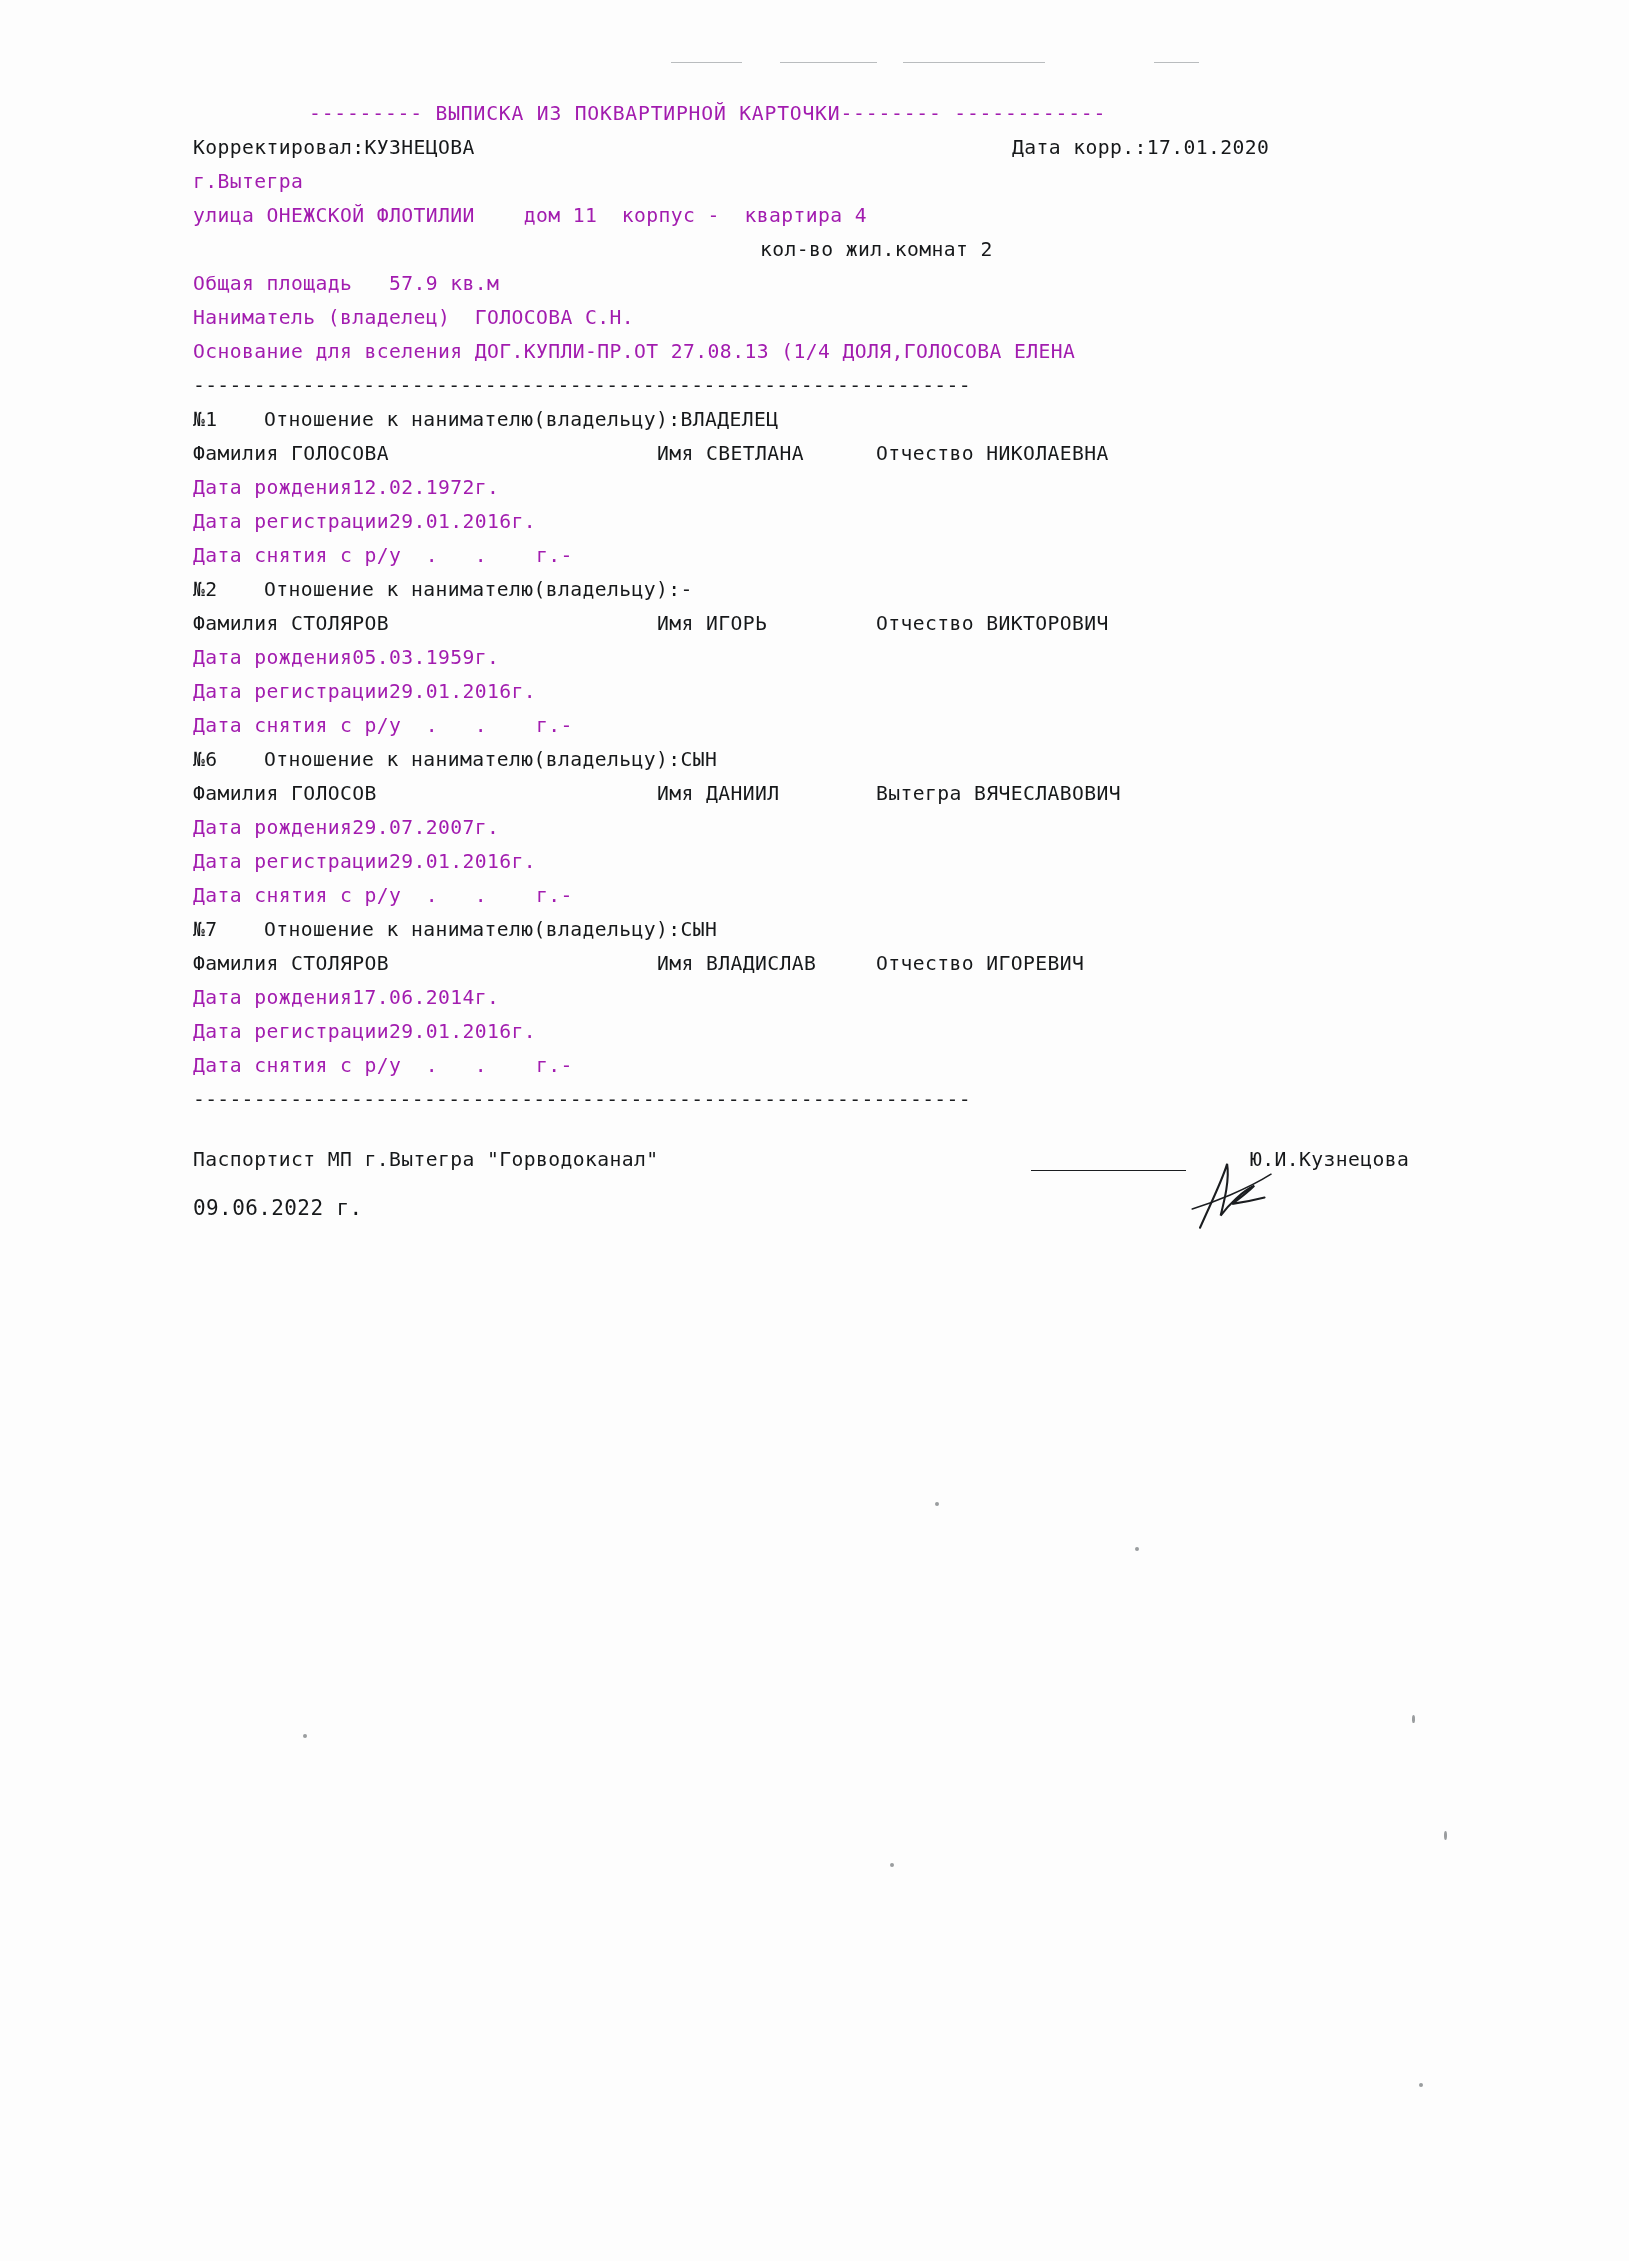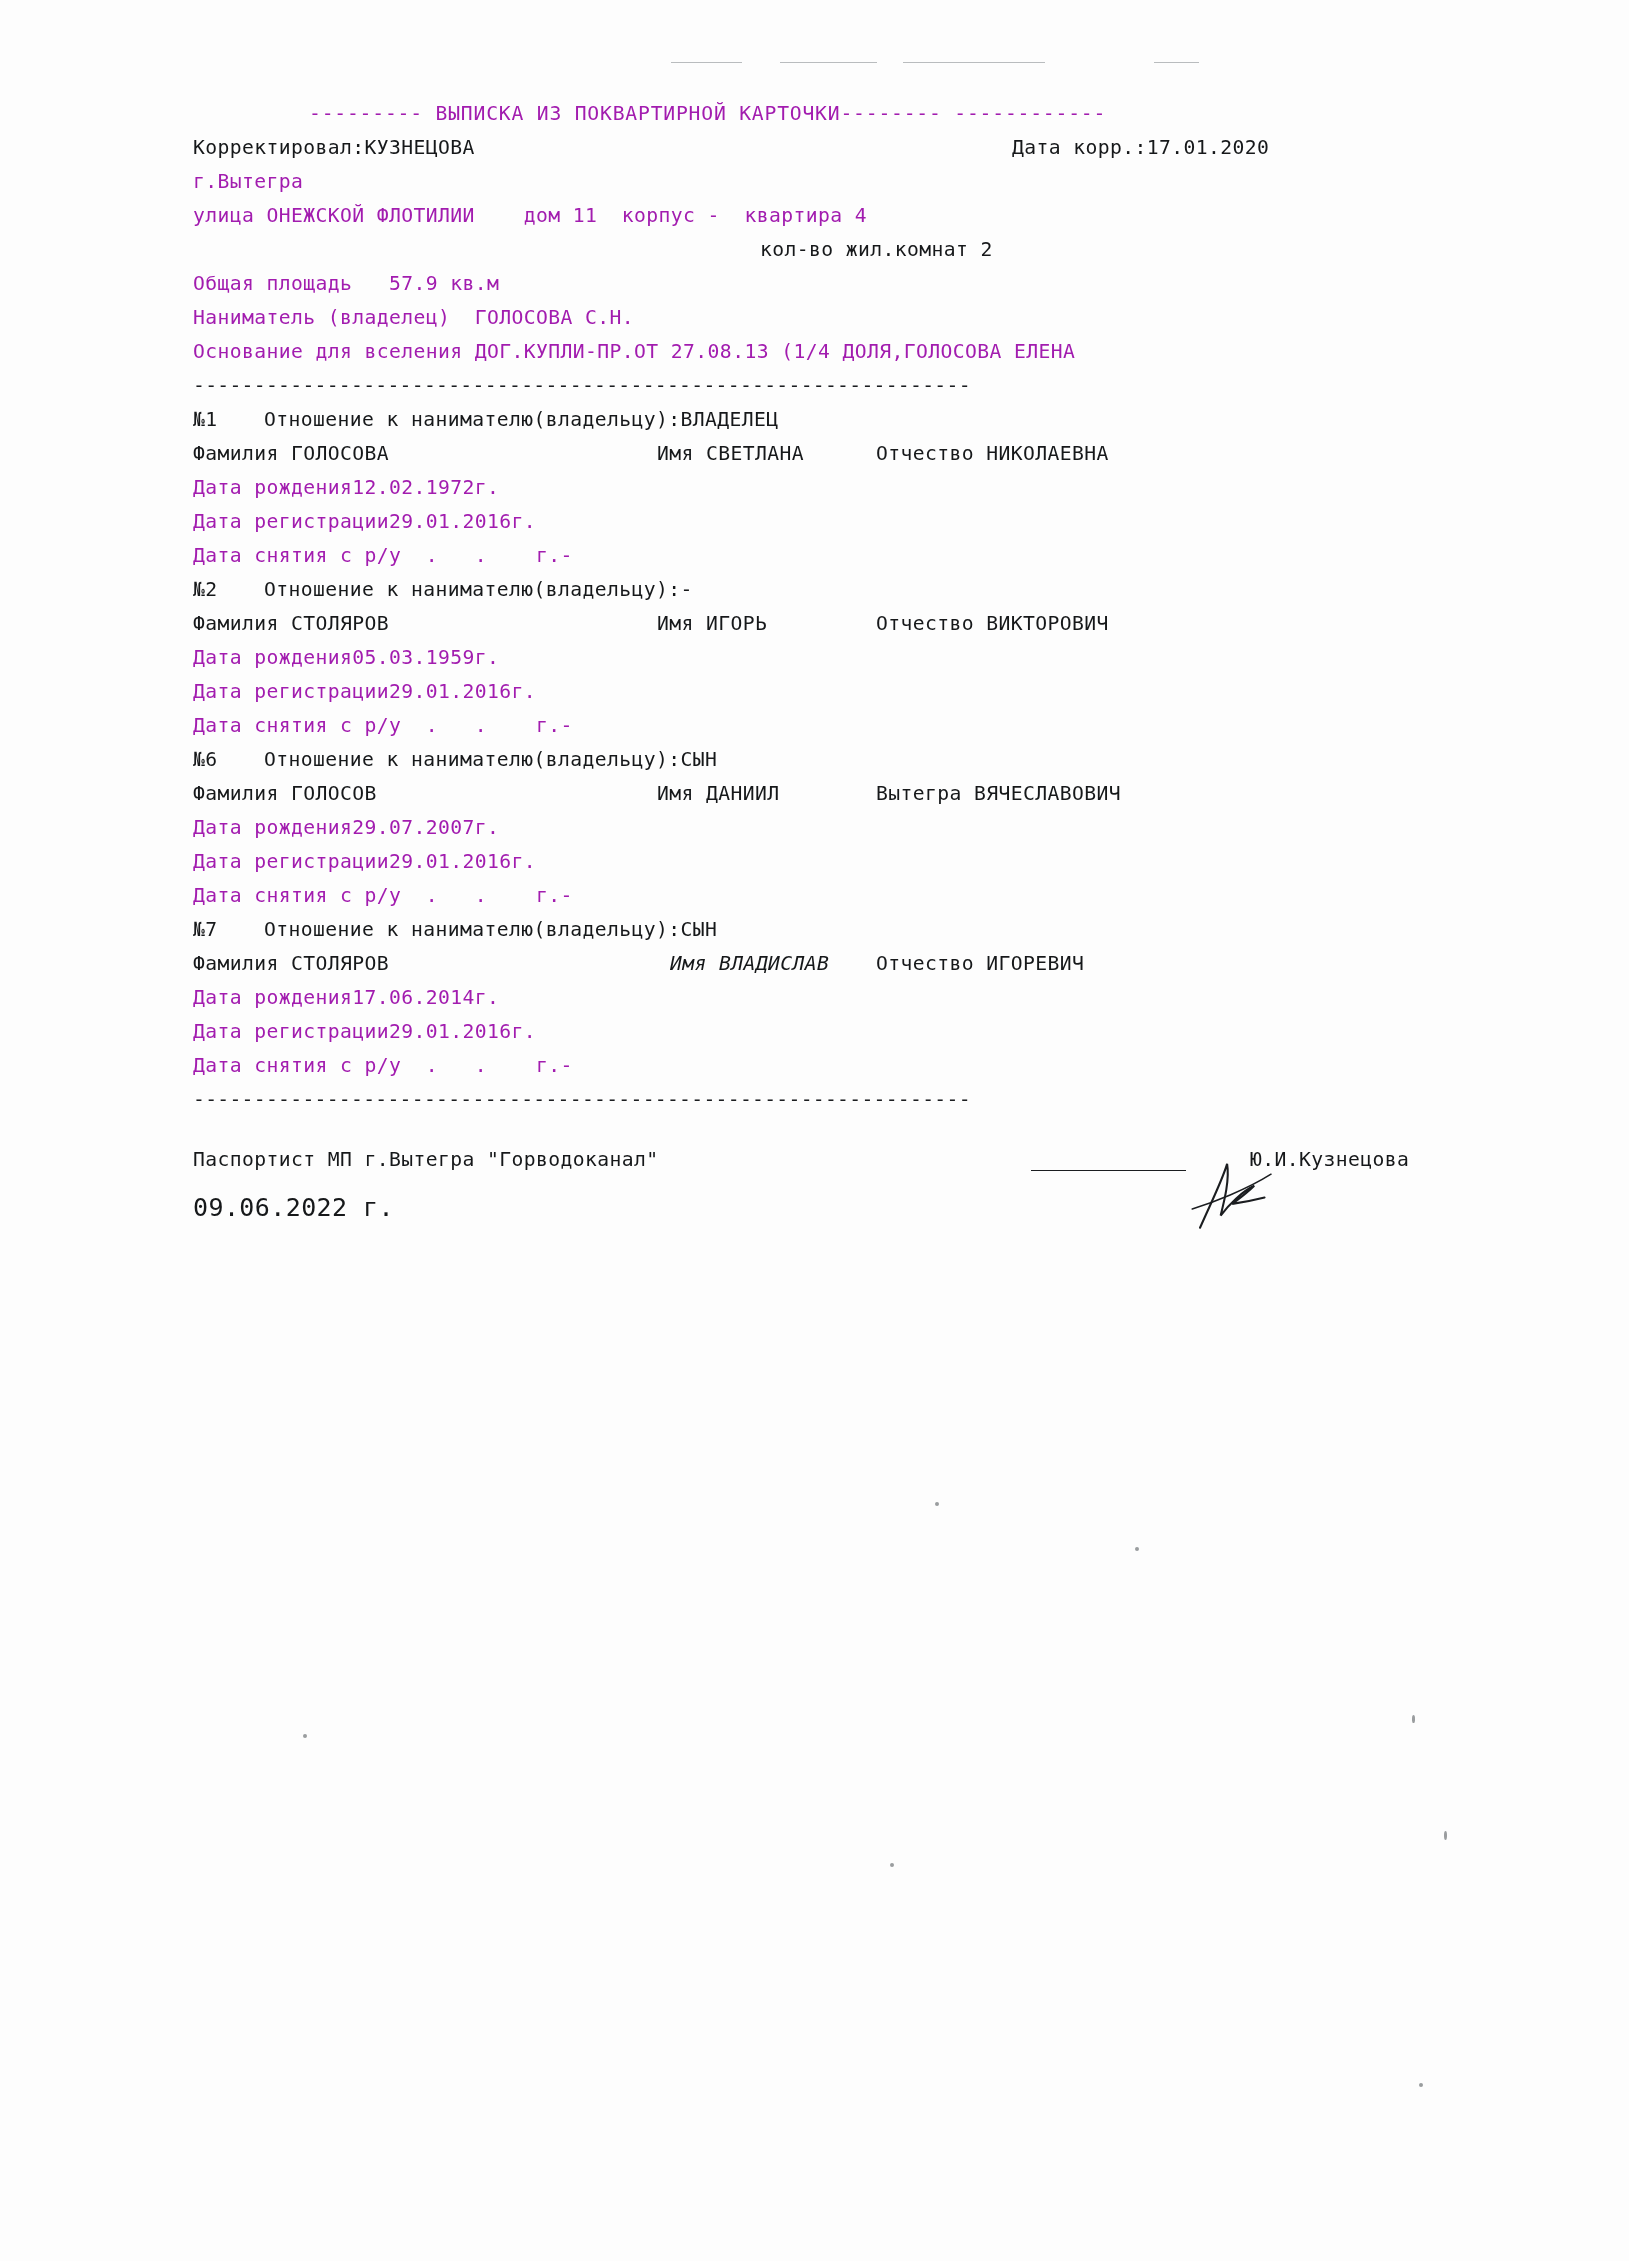--- a/index.html
+++ b/index.html
@@ -82,21 +82,21 @@
   }
   .signature {
     position: absolute;
     left: 896px;
     top: -19.3px;
     width: 97px;
     height: 71px;
     pointer-events: none;
   }
   .date-line {
-    font-size: 25px;
+    font-size: 21px;
     line-height: 34px;
     white-space: pre;
     letter-spacing: 0.4px;
   }
   .speck {
     position: absolute;
     background: #9a9d9f;
     border-radius: 50%;
   }
 </style>
@@ -179,21 +179,21 @@
     <div class="line">Дата рождения29.07.2007г.</div>
     <div class="line">Дата регистрации29.01.2016г.</div>
     <div class="line">Дата снятия с р/у  .   .    г.-</div>
 
     <div class="row">
       <span class="col" style="left:0px;">№7</span>
       <span class="col" style="left:71px;">Отношение к нанимателю(владельцу):СЫН</span>
     </div>
     <div class="row">
       <span class="col" style="left:0px;">Фамилия СТОЛЯРОВ</span>
-      <span class="col" style="left:477px;font-style:italic;">Имя ВЛАДИСЛАВ</span>
+      <span class="col" style="left:464px;">Имя ВЛАДИСЛАВ</span>
       <span class="col" style="left:683px;">Отчество ИГОРЕВИЧ</span>
     </div>
     <div class="line">Дата рождения17.06.2014г.</div>
     <div class="line">Дата регистрации29.01.2016г.</div>
     <div class="line">Дата снятия с р/у  .   .    г.-</div>
 
     <div class="sep">----------------------------------------------------------------</div>
 
     <div class="spacer-md"></div>
 

